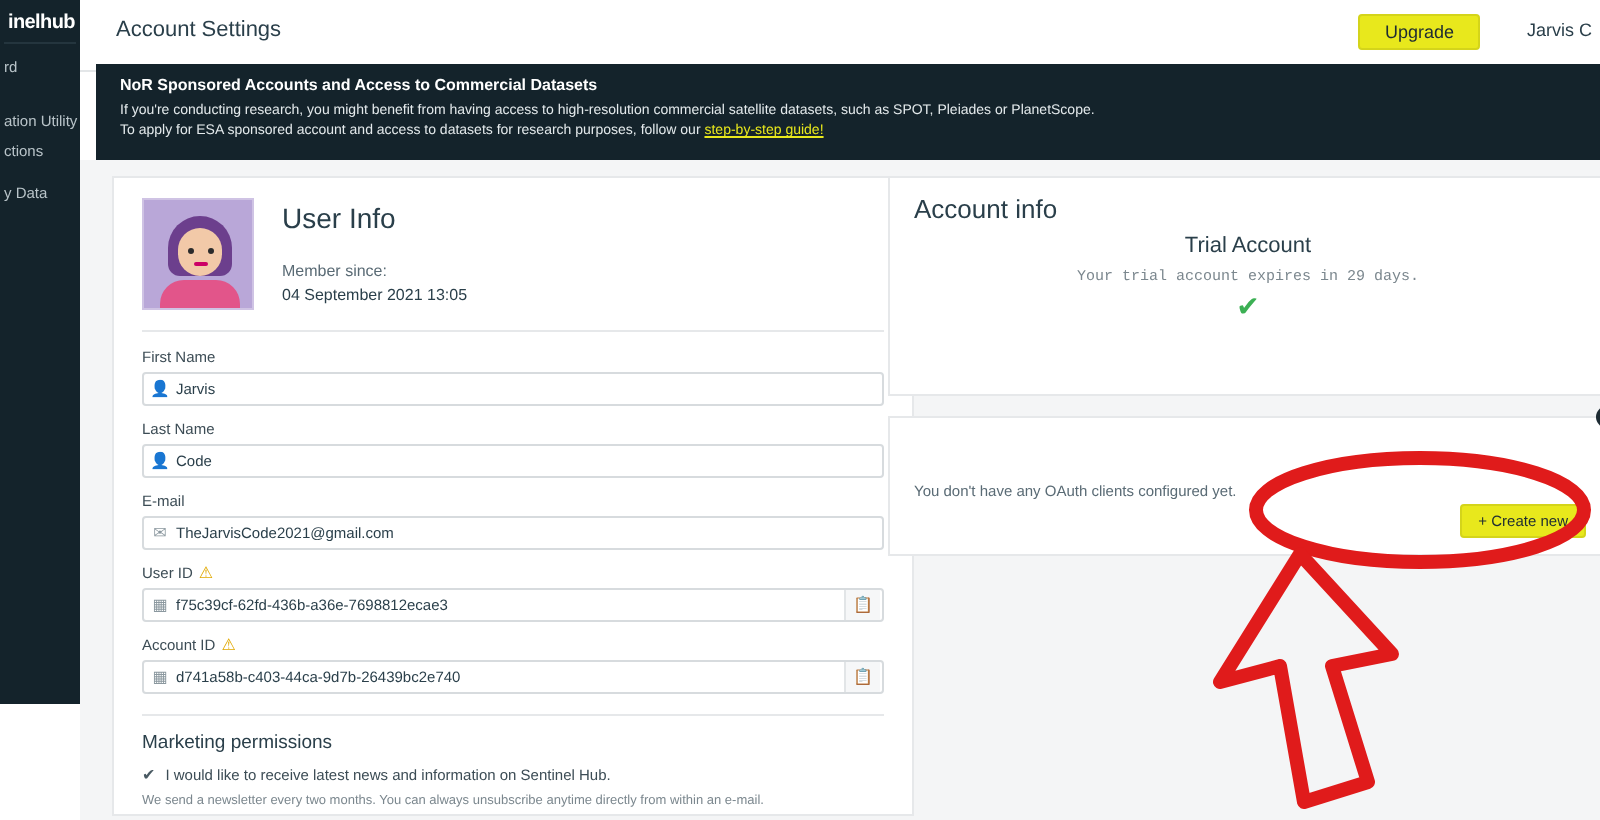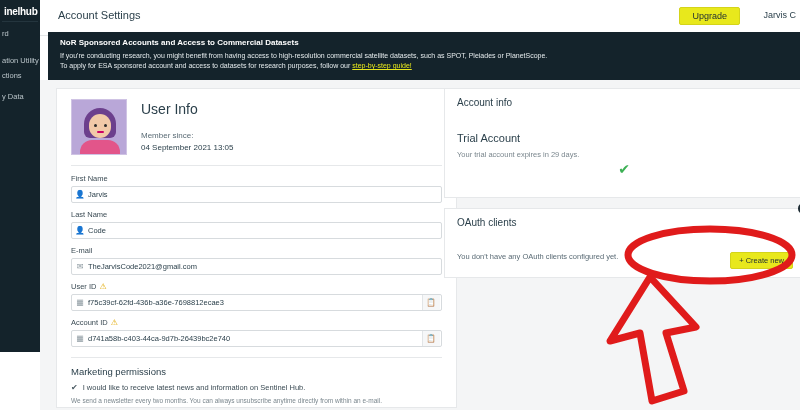--- a/index.html
+++ b/index.html
@@ -193,27 +193,27 @@
   .note-text { font-size: 6.5px; color: #7b878e; line-height: 1.4; margin-bottom: 6px; }
 
   
   .card-right-top {
     position: absolute; left: 404px; top: 8px;
     width: 360px; height: 110px;
     background: #ffffff;
     border: 1px solid #e6e8ea;
     padding: 8px 12px;
   }
-  .card-title { font-size: 10px; color: #2a3f4a; }
+  .card-title { font-size: 13px; color: #2a3f4a; }
   .trial-title {
-    text-align: left; font-size: 11px; color: #2a3f4a;
-    margin-top: 24px;
+    text-align: center; font-size: 11px; color: #2a3f4a;
+    margin-top: 5px;
   }
   .trial-sub {
-    font-size: 7.5px; color: #7b878e; margin-top: 6px;
+    text-align: center; font-size: 7.5px; color: #7b878e; margin-top: 6px; font-family: Liberation Mono, monospace;
   }
   .trial-check {
     text-align: center; font-size: 14px; color: #3cb054; margin-top: 2px;
   }
 
   .card-right-bottom {
     position: absolute; left: 404px; top: 128px;
     width: 360px; height: 70px;
     background: #ffffff;
     border: 1px solid #e6e8ea;
@@ -367,21 +367,20 @@
     </div>
 
     <div class="card-right-top">
       <div class="card-title">Account info</div>
       <div class="trial-title">Trial Account</div>
       <div class="trial-sub">Your trial account expires in 29 days.</div>
       <div class="trial-check">✔</div>
     </div>
 
     <div class="card-right-bottom">
-      <div class="card-title">OAuth clients</div>
       <div class="oauth-note">You don't have any OAuth clients configured yet.</div>
       <div class="create-btn">+ Create new</div>
       <div class="help-dot">?</div>
     </div>
 
   </div>
 
   <svg class="annot" viewBox="0 0 220 195" xmlns="http://www.w3.org/2000/svg">
     <ellipse cx="130" cy="40" rx="82" ry="26" fill="none" stroke="#e01b1b" stroke-width="7"></ellipse>
     <path d="M 72 186 L 60 118 L 30 126 L 70 62 L 116 112 L 86 118 L 104 176 Z" fill="none" stroke="#e01b1b" stroke-width="7" stroke-linejoin="round"></path>

